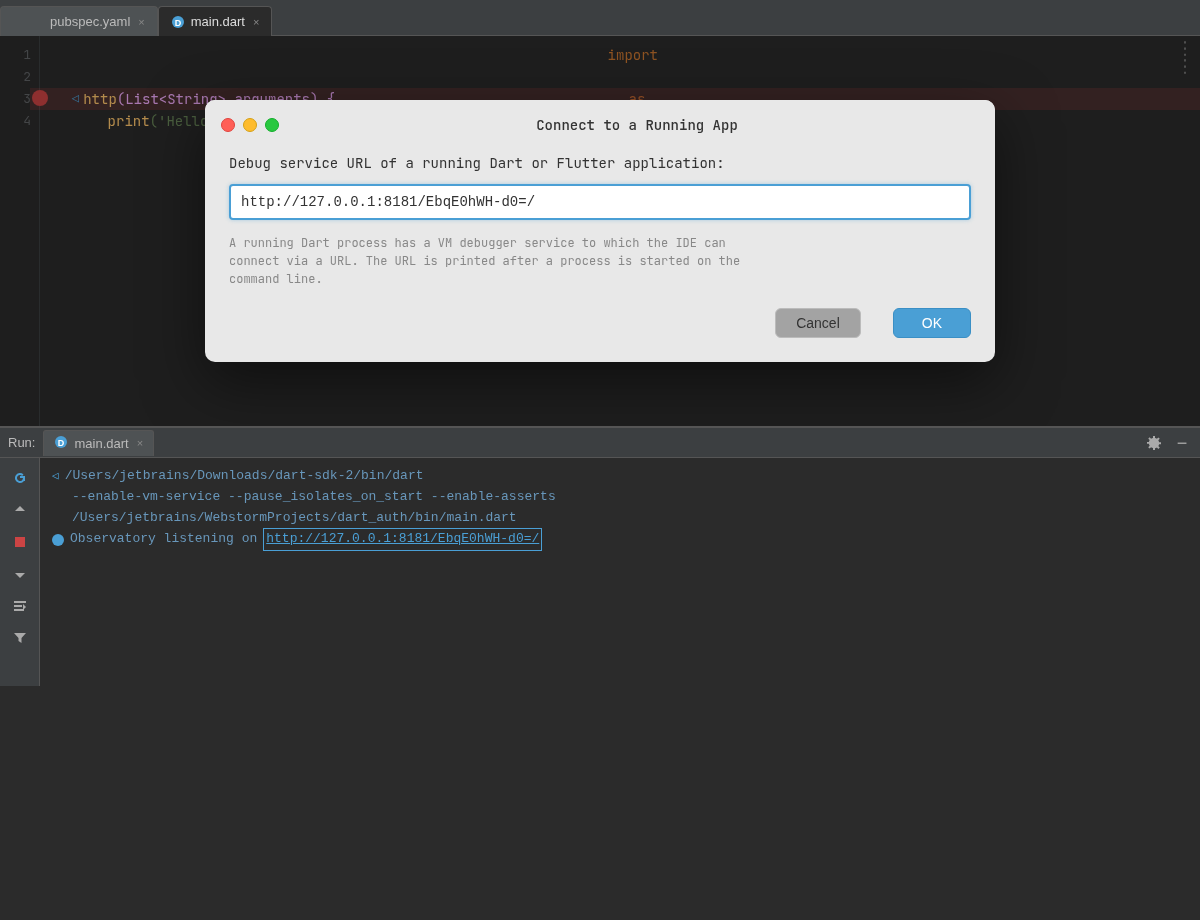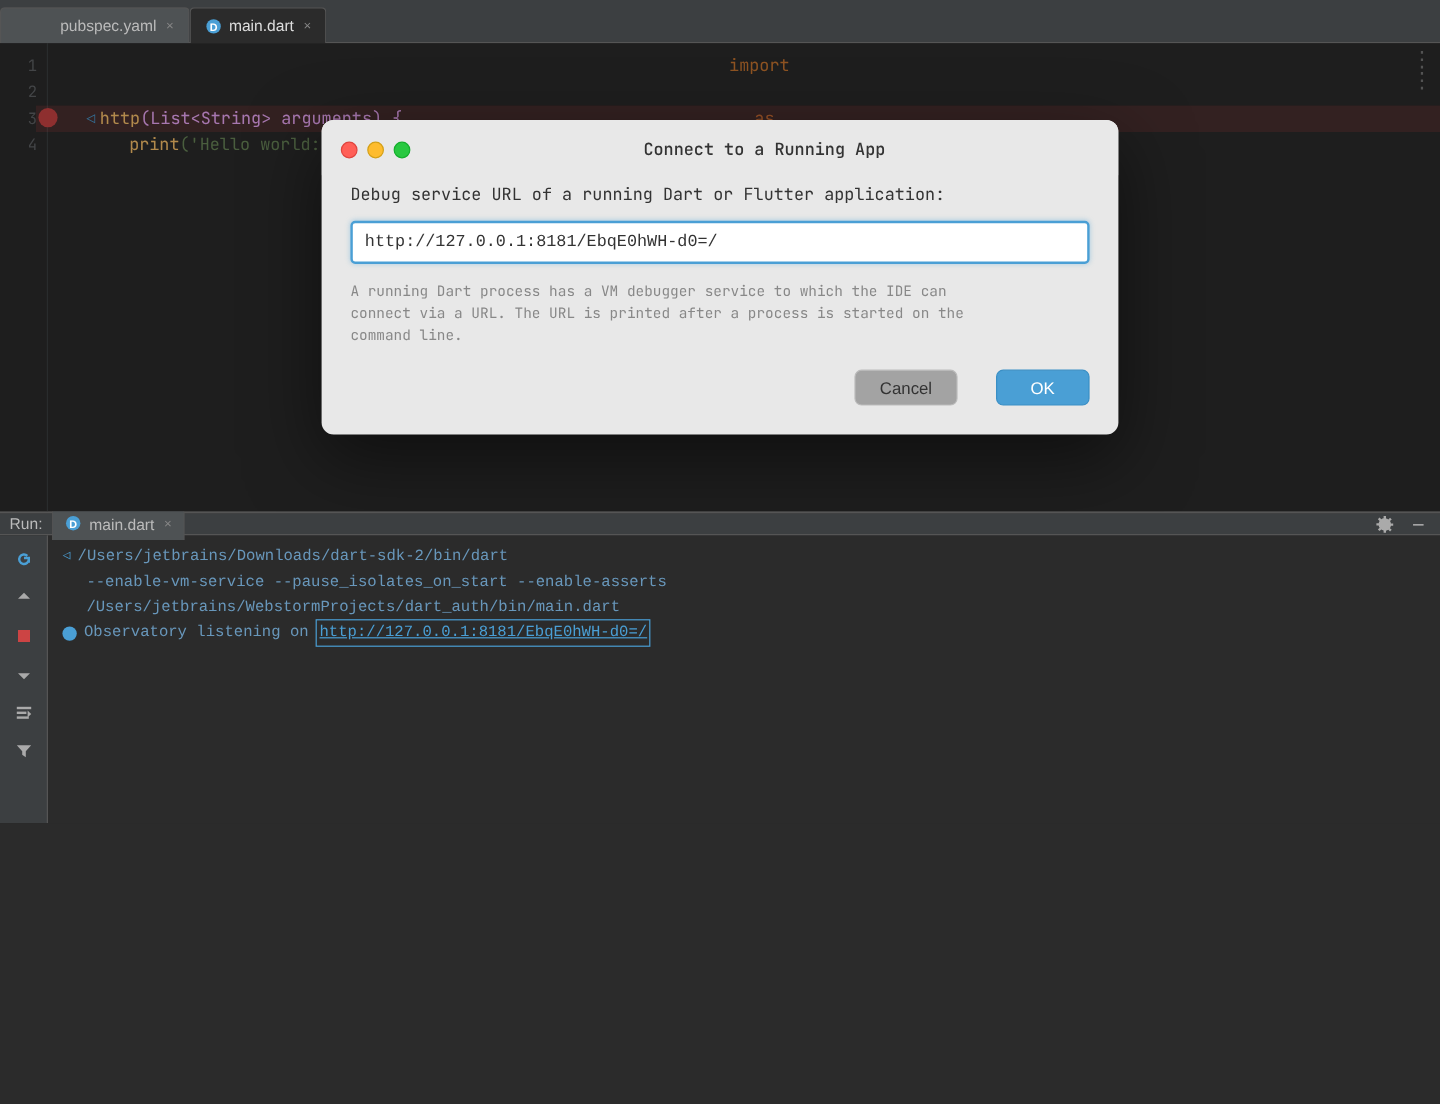--- a/index.html
+++ b/index.html
@@ -128,21 +128,21 @@
       background: rgba(0,0,0,0.3);
       display: flex;
       align-items: center;
       justify-content: center;
       z-index: 100;
     }
 
     .modal {
       background: #e8e8e8;
       border-radius: 10px;
-      width: 664px;
+      width: 790px;
       padding: 0;
       box-shadow: 0 20px 60px rgba(0,0,0,0.5);
       overflow: hidden;
     }
 
     .modal-titlebar {
       display: flex;
       align-items: center;
       padding: 14px 16px 10px;
       background: #e8e8e8;
@@ -238,21 +238,21 @@
       border-top: 2px solid #555;
       display: flex;
       flex-direction: column;
     }
 
     .panel-tab-bar {
       display: flex;
       align-items: center;
       background: #3c3f41;
       border-bottom: 1px solid #555;
-      height: 18px;
+      height: 30px;
       padding: 0 8px;
     }
 
     .panel-label {
       color: #bbb;
       font-size: 13px;
       margin-right: 8px;
     }
 
     .panel-tab {

